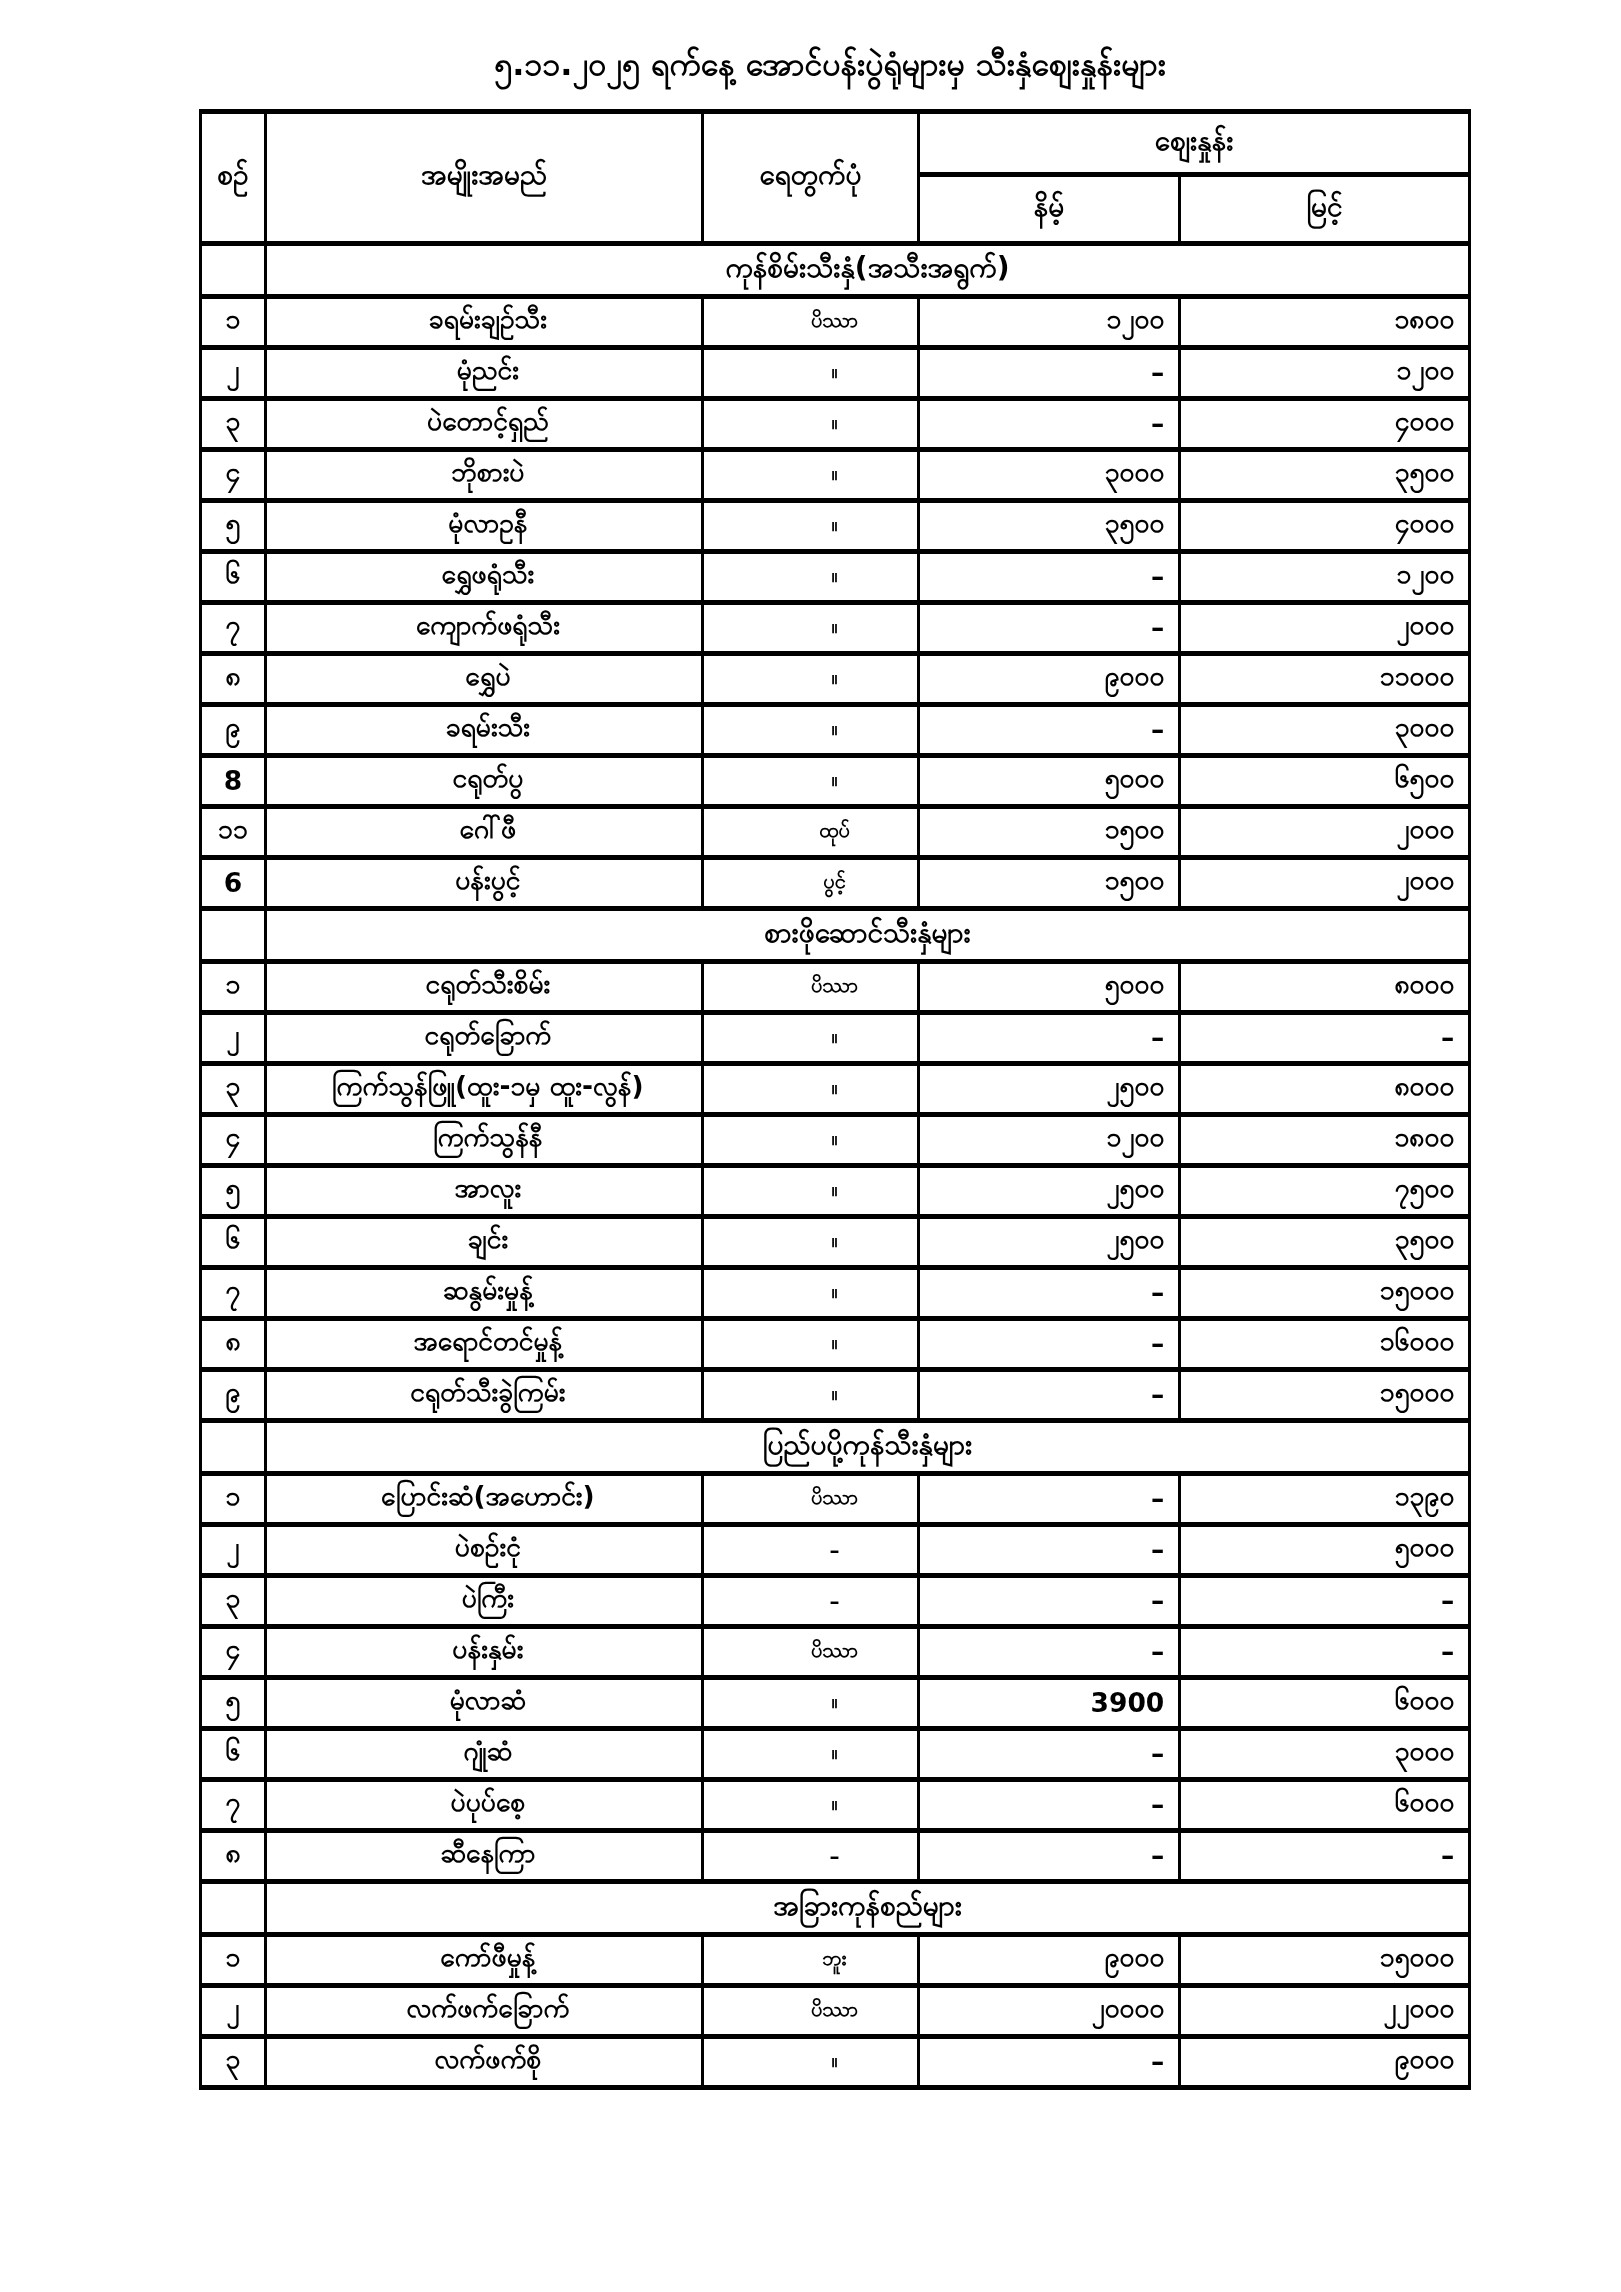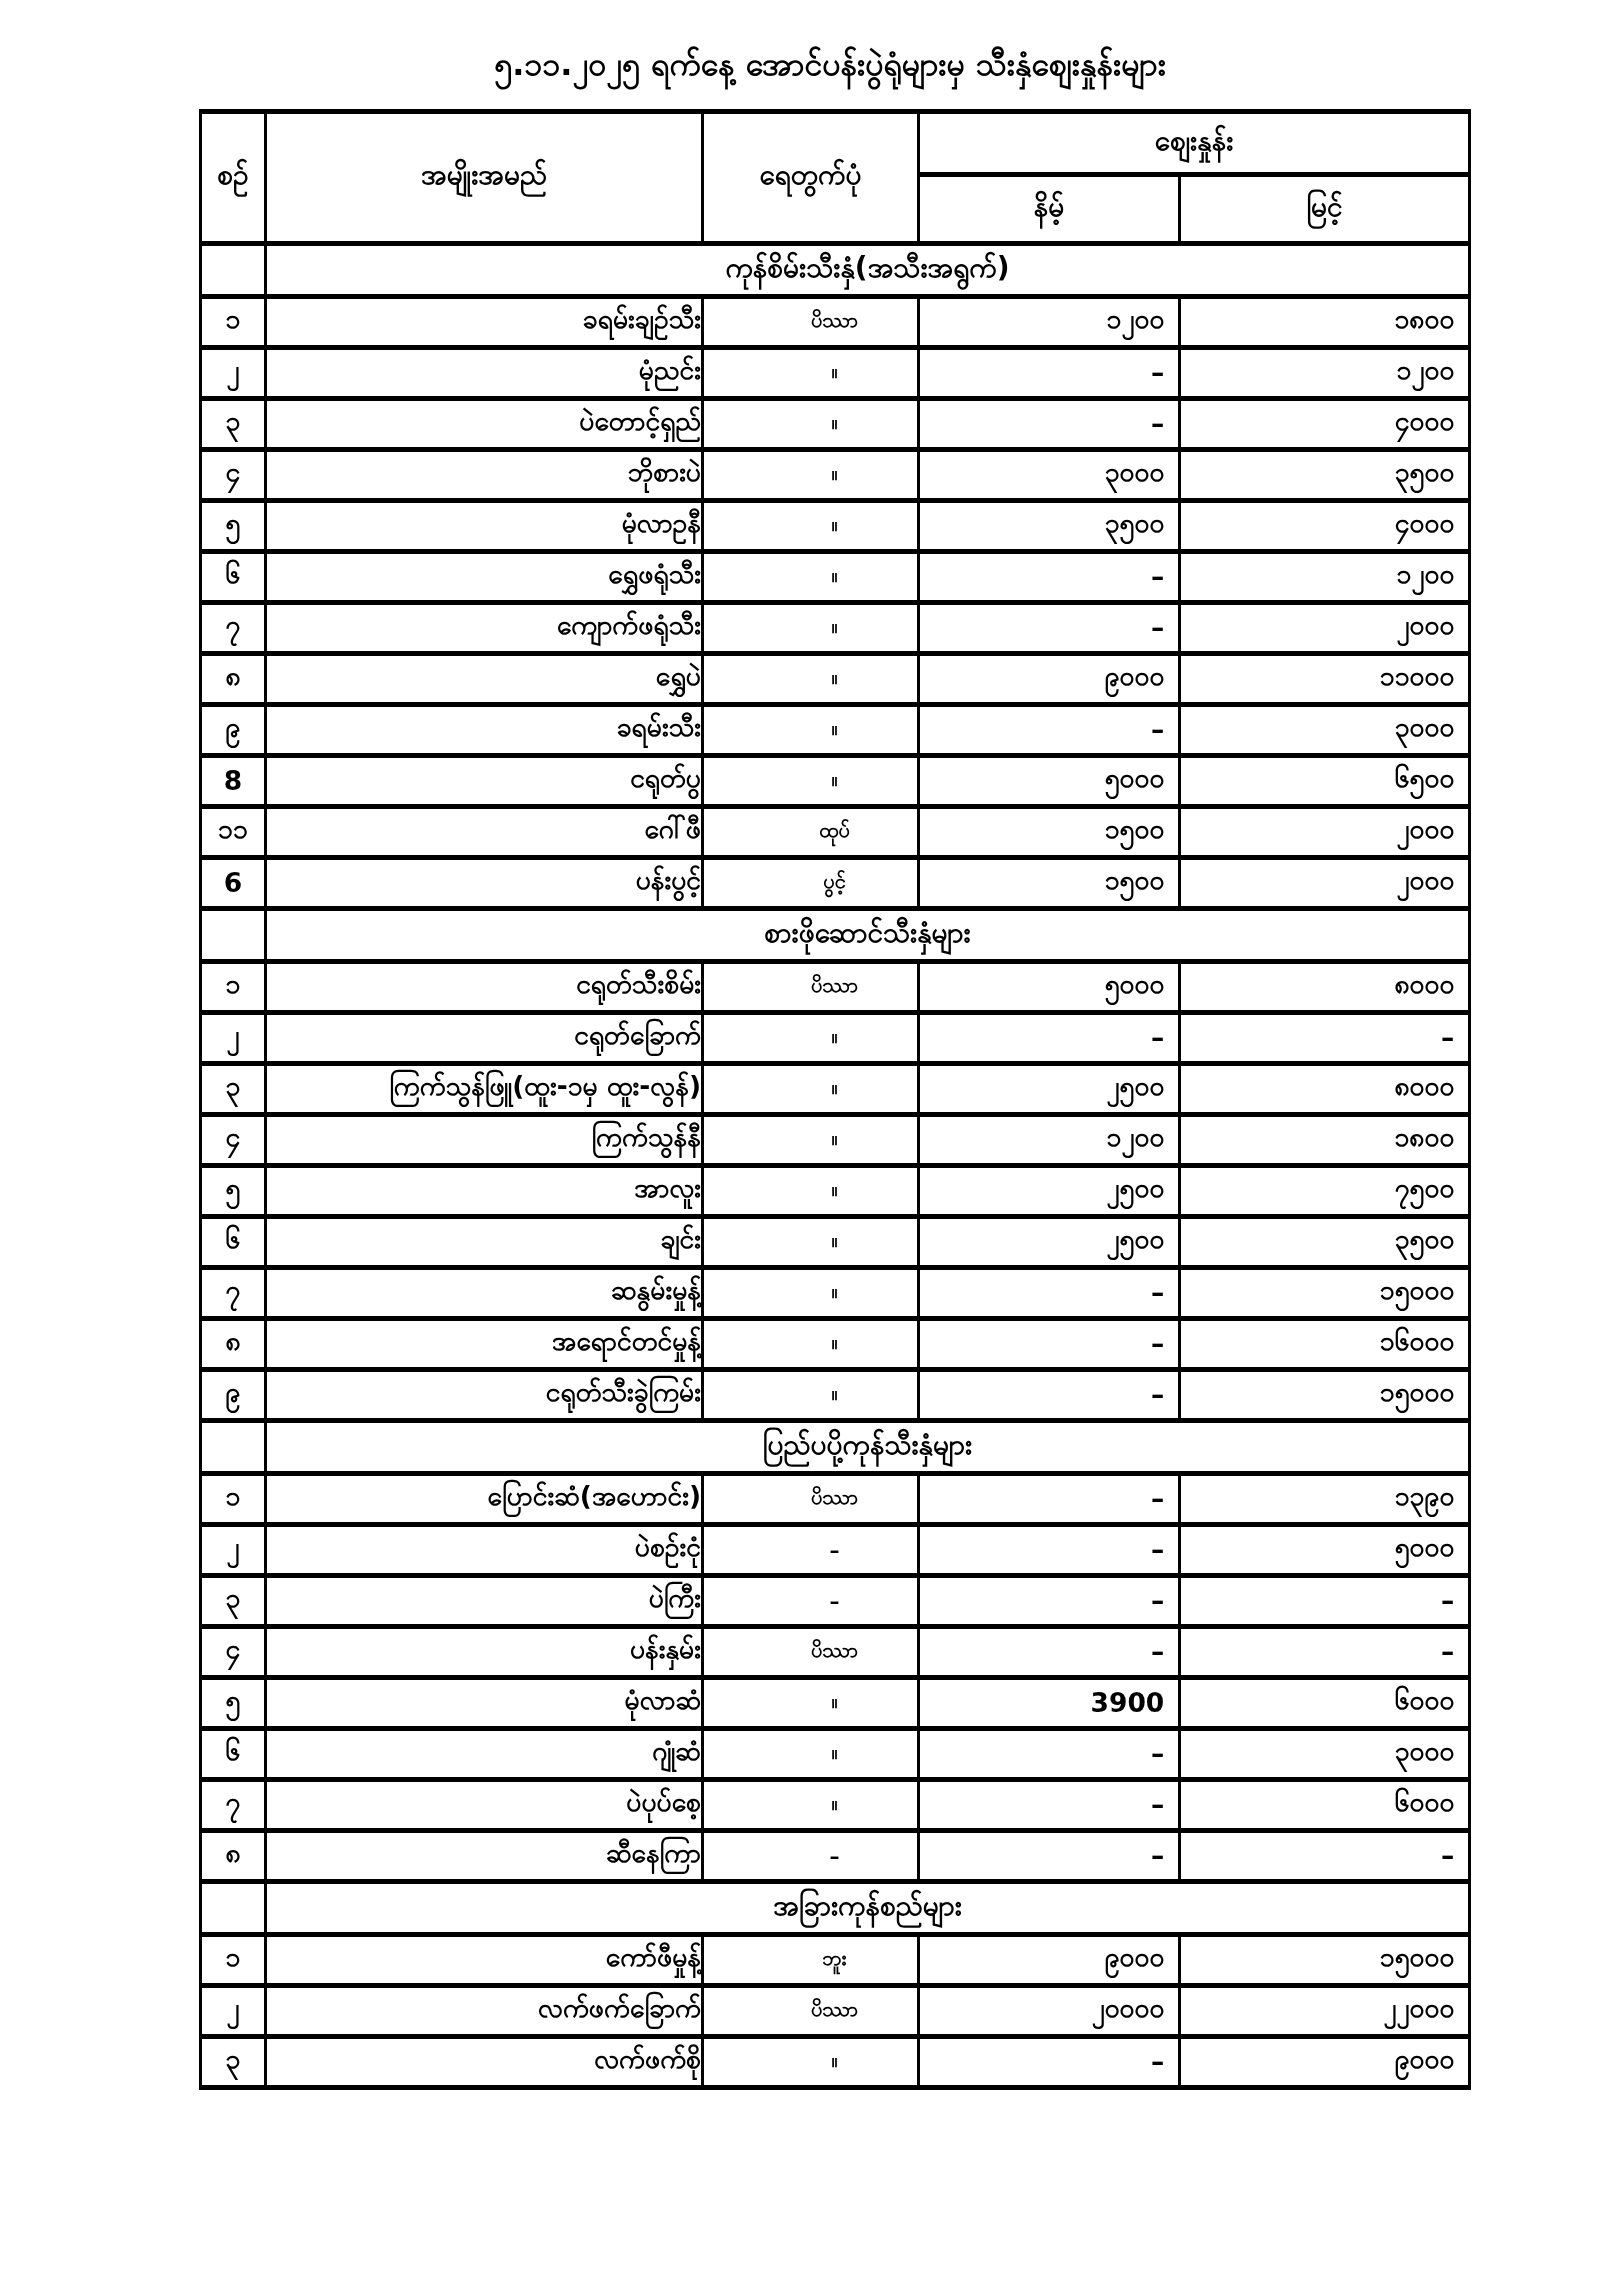--- a/index.html
+++ b/index.html
@@ -56,21 +56,21 @@
   tr.data-row { height: 51px; }
   .section-cell {
     text-align: center;
     font-size: 28px;
   }
   td.c-serial {
     text-align: center;
     font-size: 26.5px;
   }
   td.c-name {
-    text-align: right;
+    text-align: center;
     font-size: 26.5px;
     padding-left: 7.8px;
   }
   td.c-unit {
     text-align: center;
     font-size: 20px;
     padding-left: 48px;
   }
   td.c-low, td.c-high {
     text-align: right;

